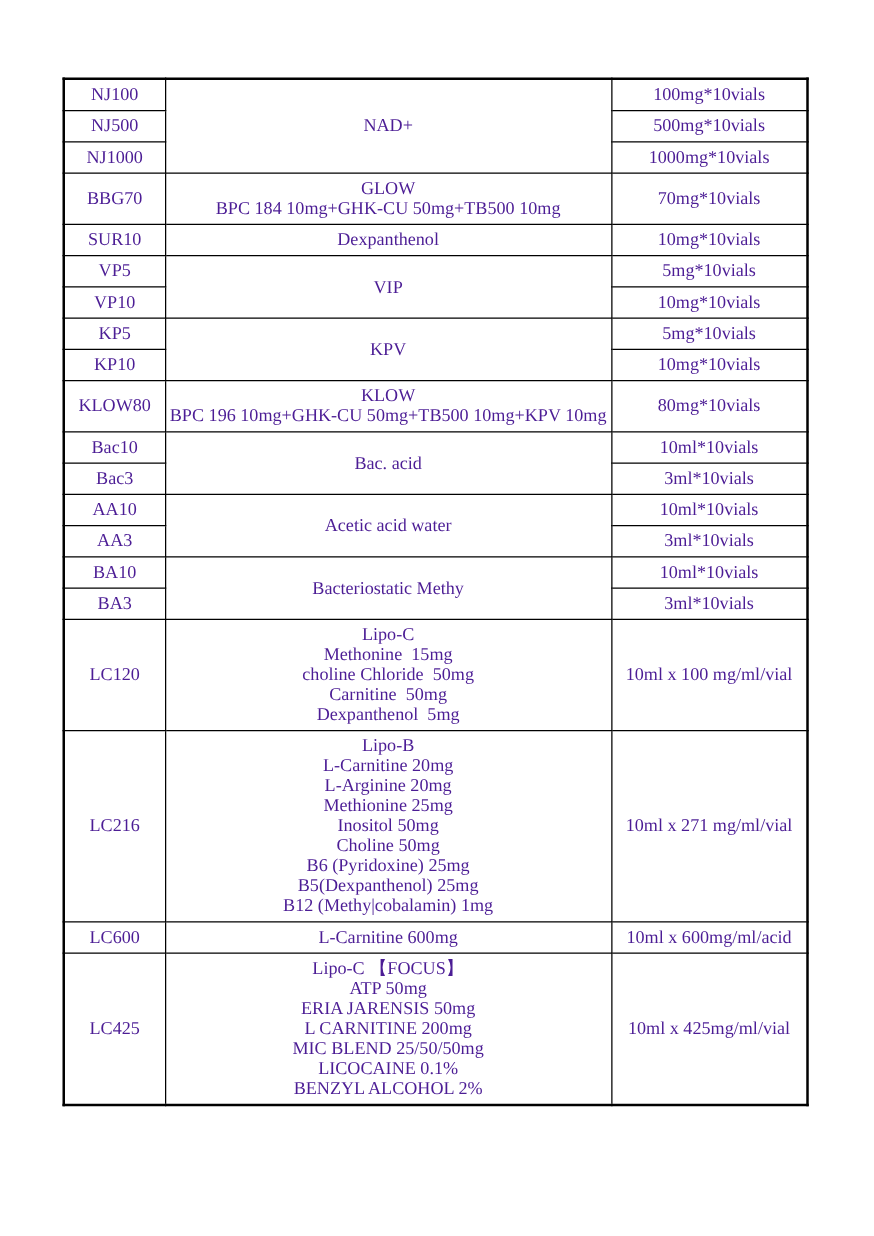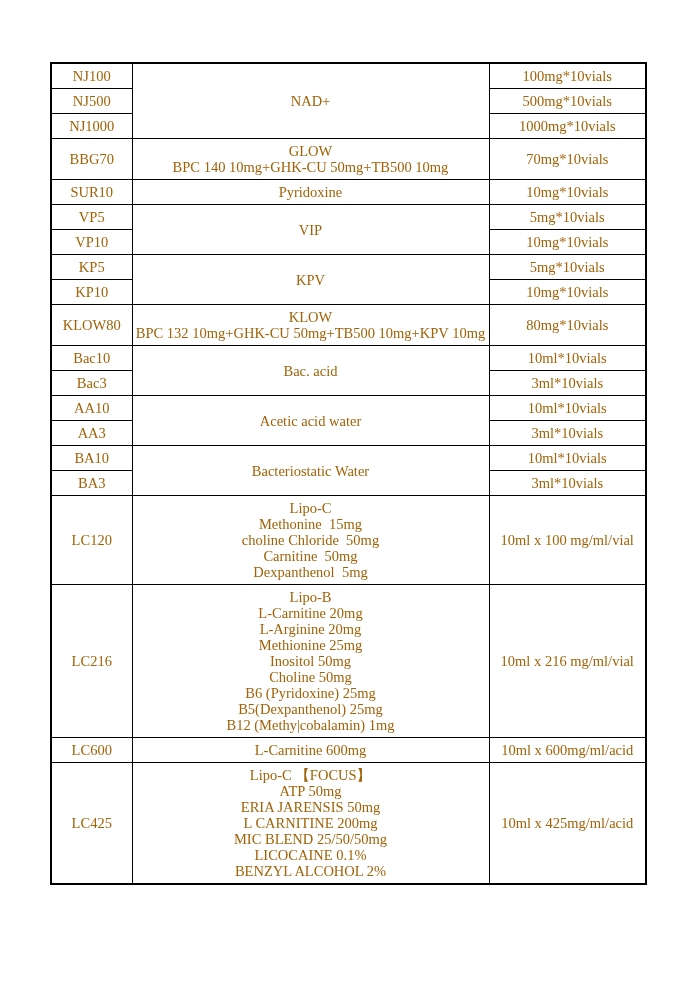--- a/index.html
+++ b/index.html
@@ -6,21 +6,21 @@
     margin: 0;
     padding: 0;
     background: #ffffff;
   }
   #page {
     position: relative;
     width: 699px;
     height: 989px;
     background: #ffffff;
     font-family: "Liberation Serif", "DejaVu Serif", serif;
-    color: #a16207;
+    color: #4c1d95;
   }
   table.product-table {
     position: absolute;
     left: 50px;
     top: 62px;
     width: 595px;
     border-collapse: collapse;
     table-layout: fixed;
     border: 2px solid #000000;
   }
@@ -60,27 +60,27 @@
         <td class="spec-cell">500mg*10vials</td>
       </tr>
       <tr>
         <td class="code-cell">NJ1000</td>
         <td class="spec-cell">1000mg*10vials</td>
       </tr>
 
       <tr>
         <td class="code-cell">BBG70</td>
         <td class="name-cell">GLOW
-BPC 140 10mg+GHK-CU 50mg+TB500 10mg</td>
+BPC 184 10mg+GHK-CU 50mg+TB500 10mg</td>
         <td class="spec-cell">70mg*10vials</td>
       </tr>
 
       <tr>
         <td class="code-cell">SUR10</td>
-        <td class="name-cell">Pyridoxine</td>
+        <td class="name-cell">Dexpanthenol</td>
         <td class="spec-cell">10mg*10vials</td>
       </tr>
 
       <tr>
         <td class="code-cell">VP5</td>
         <td class="name-cell" rowspan="2">VIP</td>
         <td class="spec-cell">5mg*10vials</td>
       </tr>
       <tr>
         <td class="code-cell">VP10</td>
@@ -93,21 +93,21 @@
         <td class="spec-cell">5mg*10vials</td>
       </tr>
       <tr>
         <td class="code-cell">KP10</td>
         <td class="spec-cell">10mg*10vials</td>
       </tr>
 
       <tr>
         <td class="code-cell">KLOW80</td>
         <td class="name-cell">KLOW
-BPC 132 10mg+GHK-CU 50mg+TB500 10mg+KPV 10mg</td>
+BPC 196 10mg+GHK-CU 50mg+TB500 10mg+KPV 10mg</td>
         <td class="spec-cell">80mg*10vials</td>
       </tr>
 
       <tr>
         <td class="code-cell">Bac10</td>
         <td class="name-cell" rowspan="2">Bac. acid</td>
         <td class="spec-cell">10ml*10vials</td>
       </tr>
       <tr>
         <td class="code-cell">Bac3</td>
@@ -119,21 +119,21 @@
         <td class="name-cell" rowspan="2">Acetic acid water</td>
         <td class="spec-cell">10ml*10vials</td>
       </tr>
       <tr>
         <td class="code-cell">AA3</td>
         <td class="spec-cell">3ml*10vials</td>
       </tr>
 
       <tr>
         <td class="code-cell">BA10</td>
-        <td class="name-cell" rowspan="2">Bacteriostatic Water</td>
+        <td class="name-cell" rowspan="2">Bacteriostatic Methy</td>
         <td class="spec-cell">10ml*10vials</td>
       </tr>
       <tr>
         <td class="code-cell">BA3</td>
         <td class="spec-cell">3ml*10vials</td>
       </tr>
 
       <tr>
         <td class="code-cell">LC120</td>
         <td class="name-cell">Lipo-C
@@ -148,35 +148,35 @@
         <td class="code-cell">LC216</td>
         <td class="name-cell">Lipo-B
 L-Carnitine 20mg
 L-Arginine 20mg
 Methionine 25mg
 Inositol 50mg
 Choline 50mg
 B6 (Pyridoxine) 25mg
 B5(Dexpanthenol) 25mg
 B12 (Methy|cobalamin) 1mg</td>
-        <td class="spec-cell">10ml x 216 mg/ml/vial</td>
+        <td class="spec-cell">10ml x 271 mg/ml/vial</td>
       </tr>
 
       <tr>
         <td class="code-cell">LC600</td>
         <td class="name-cell">L-Carnitine 600mg</td>
         <td class="spec-cell">10ml x 600mg/ml/acid</td>
       </tr>
 
       <tr>
         <td class="code-cell">LC425</td>
         <td class="name-cell">Lipo-C 【FOCUS】
 ATP 50mg
 ERIA JARENSIS 50mg
 L CARNITINE 200mg
 MIC BLEND 25/50/50mg
 LICOCAINE 0.1%
 BENZYL ALCOHOL 2%</td>
-        <td class="spec-cell">10ml x 425mg/ml/acid</td>
+        <td class="spec-cell">10ml x 425mg/ml/vial</td>
       </tr>
     </tbody>
   </table>
 </div>
 
 </body></html>

